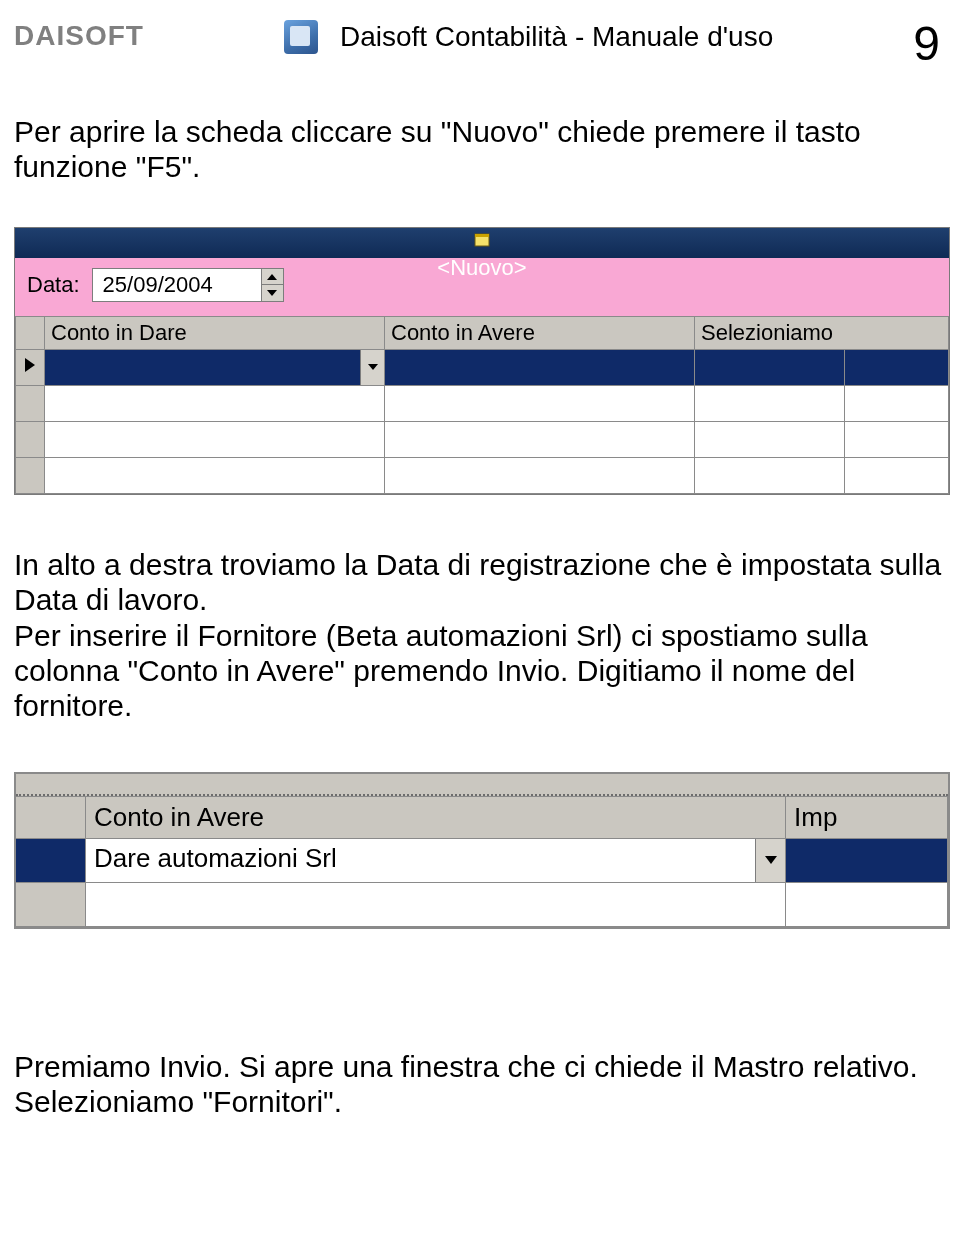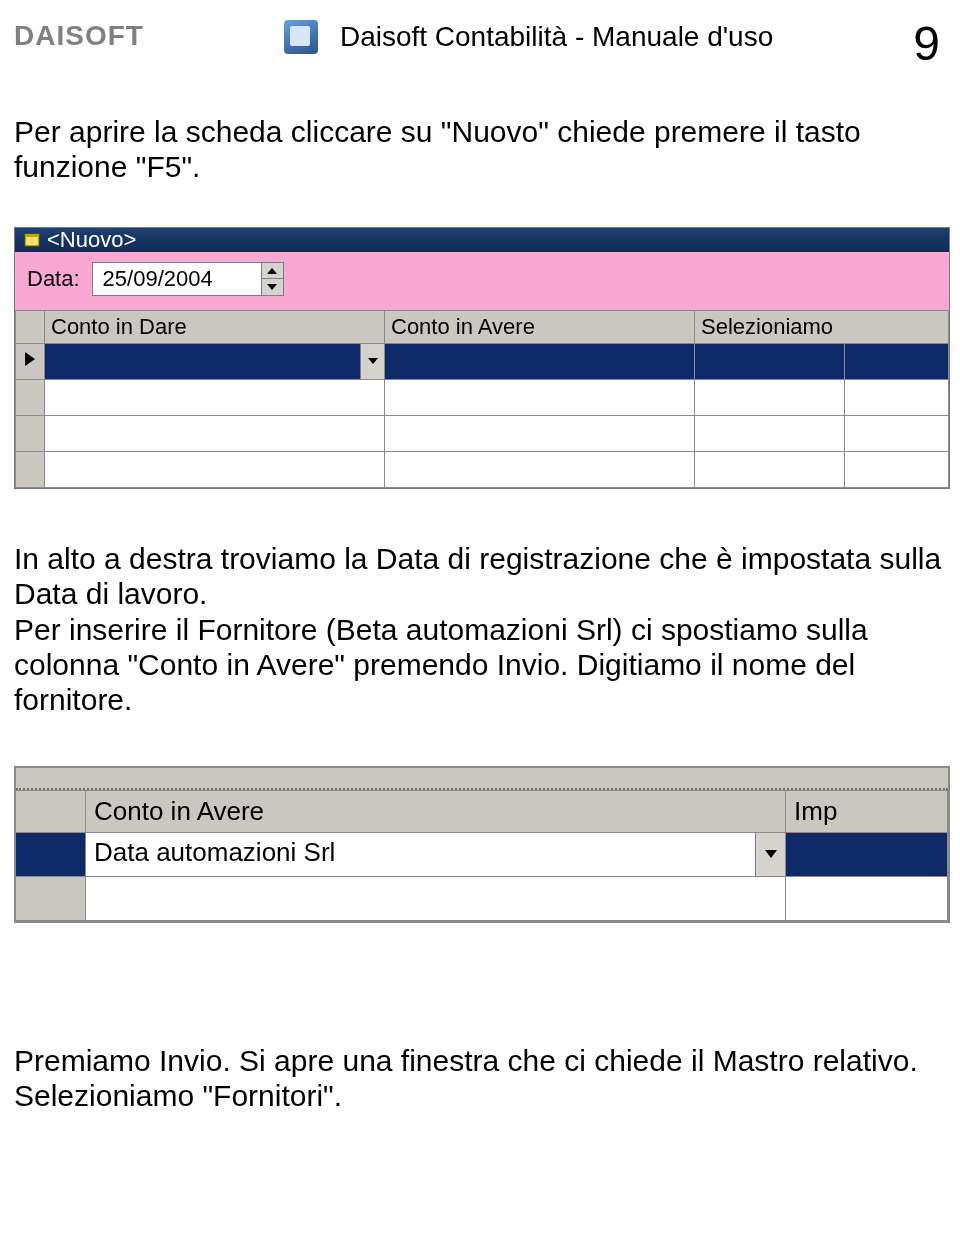--- a/index.html
+++ b/index.html
@@ -61,21 +61,22 @@
     margin-top: 42px;
     border: 1px solid #7a7a7a;
     background: #cac7c0;
   }
   .titlebar {
     display:flex; align-items:center; gap:6px;
     background: linear-gradient(180deg,#1f3f6e,#0f2a55);
     color:#fff;
     font-size: 22px;
     padding: 3px 8px;
-    height: 24px;
+    height: 30px;
+    flex-direction: column;
   }
   .titlebar-icon{
     width:18px;height:18px;
   }
   .titlebar-icon svg{display:block;}
   .toolbar {
     display:flex; align-items:center; gap:12px;
     background:#f9a8d4;
     padding:10px 12px 14px 12px;
     font-size:22px;
@@ -290,21 +291,21 @@
   <div class="frag-stripe"></div>
   <div class="frag-header">
     <div class="fh-cell" style="width:70px"></div>
     <div class="fh-cell fw-avere">Conto in Avere</div>
     <div class="fh-cell fw-imp">Imp</div>
   </div>
   <div class="frag-body">
     <div class="frow">
       <div class="fb-cell rowhead sel-cell" style="width:70px"></div>
       <div class="fb-cell fw-avere" style="width:700px">
-        <span>Data automazioni Srl</span>
+        <span>Dare automazioni Srl</span>
         <div class="dd-trigger">
           <svg viewBox="0 0 12 8">
               <polygon points="0,0 12,0 6,8" fill="#000"></polygon>
             </svg>
         </div>
       </div>
       <div class="fb-cell sel-cell" style="flex:1"></div>
     </div>
     <div class="frow">
       <div class="fb-cell rowhead" style="width:70px"></div>

